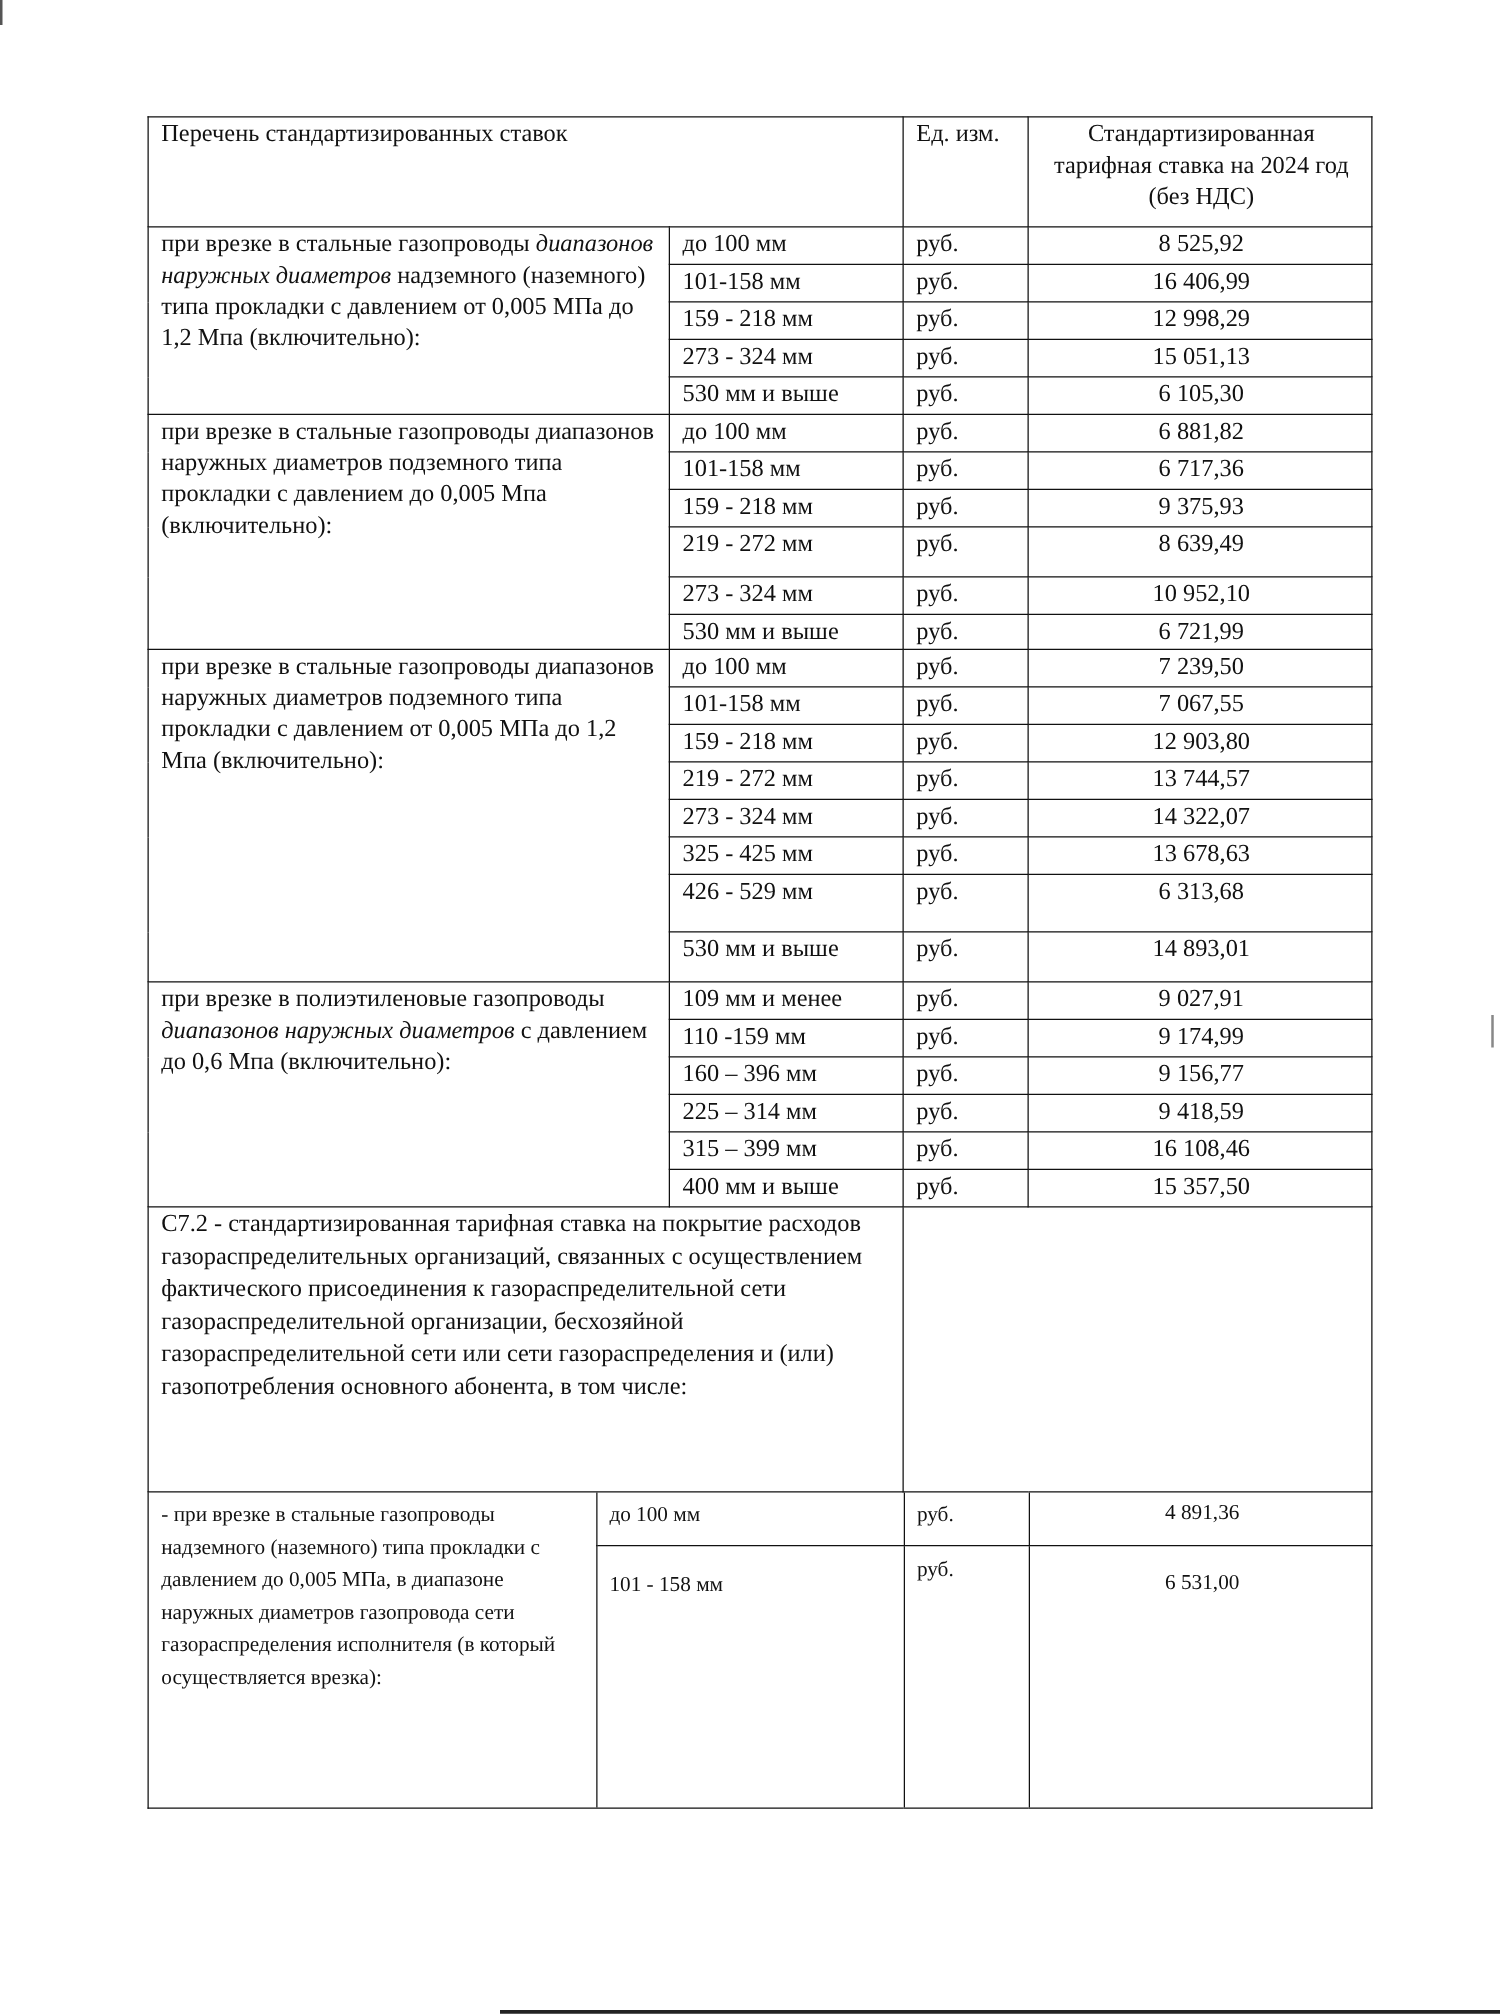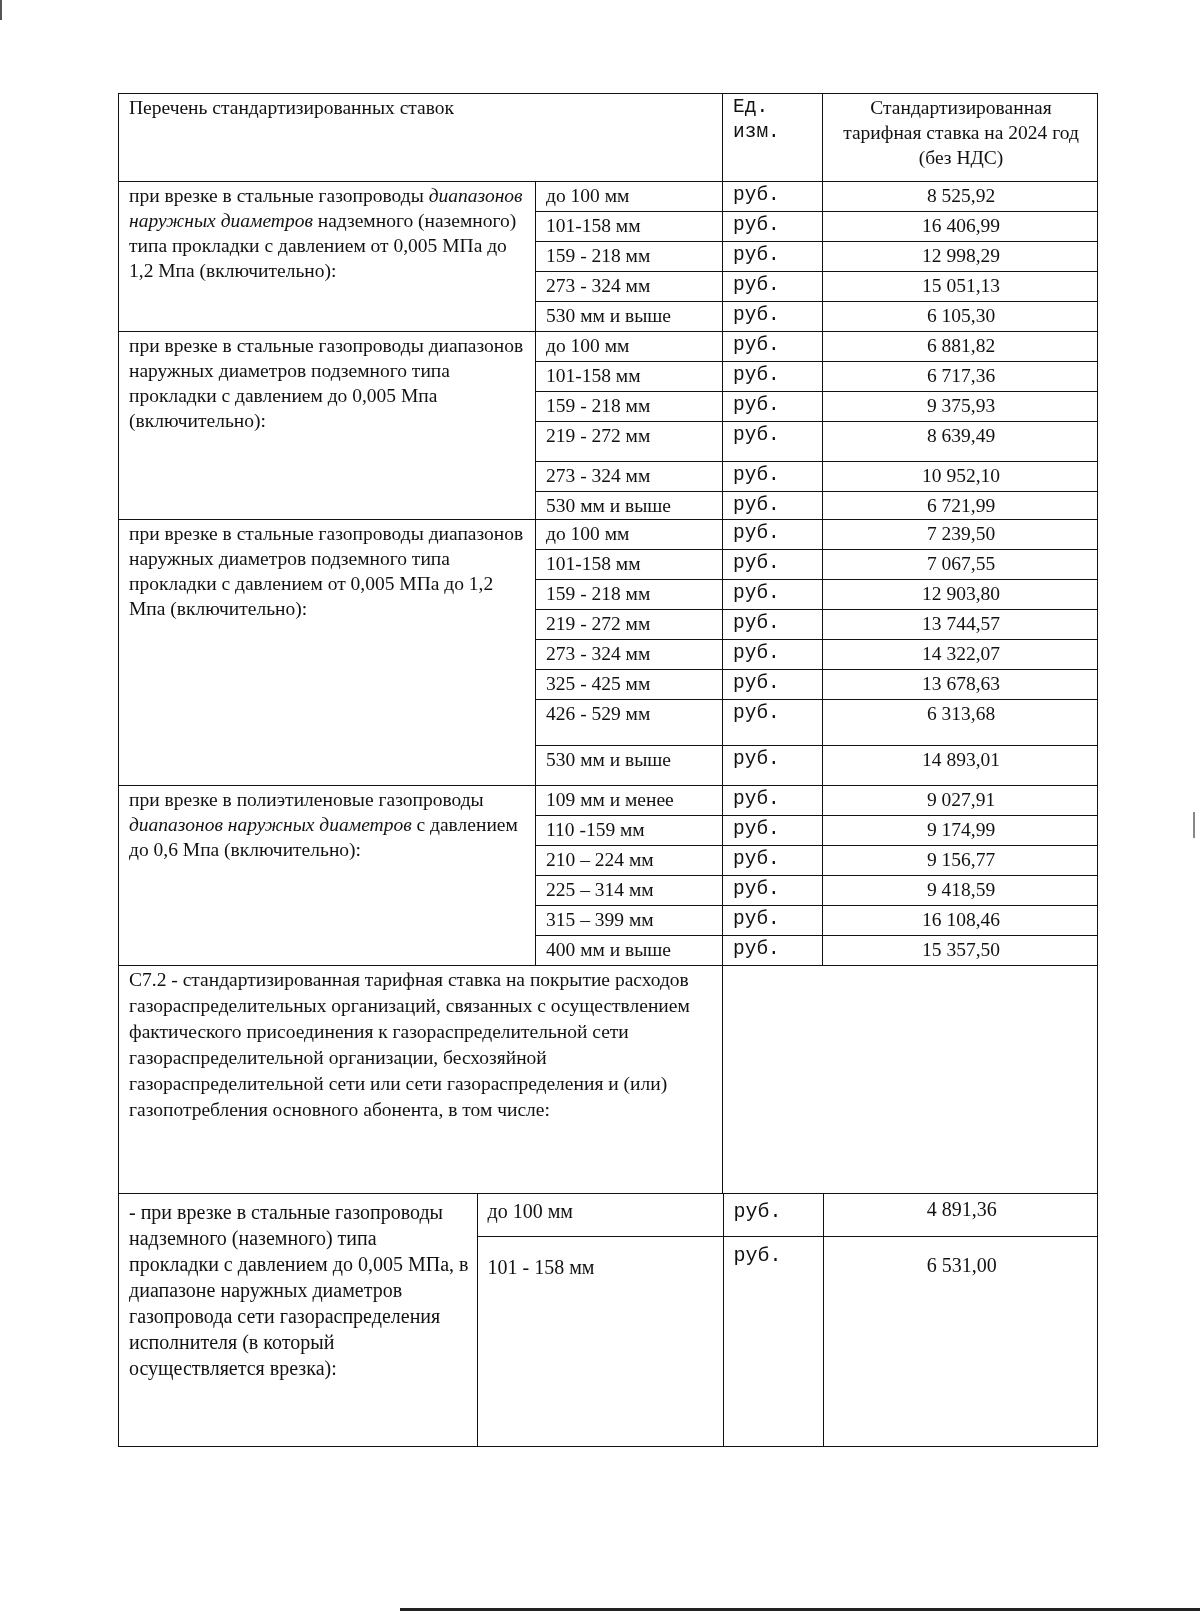--- a/index.html
+++ b/index.html
@@ -4,21 +4,21 @@
 <style>
   html, body { margin:0; padding:0; background:#ffffff; }
   body { width:1200px; height:1611px; position:relative; overflow:hidden;
          font-family:"Liberation Serif", "DejaVu Serif", serif; color:#111; }
   .scanmark { position:absolute; background:#555; }
   table.rates { position:absolute; left:118px; top:93px; width:979px;
                 border-collapse:collapse; table-layout:fixed; font-size:19.5px; line-height:25px; }
   table.rates td { border:1.6px solid #111; vertical-align:top; padding:1px 8px 1px 10px; }
   td.c-desc { }
   td.c-diam { padding-left:11px; white-space:nowrap; }
-  td.c-unit { padding-left:10px;font-family:Liberation Mono, monospace; }
+  td.c-unit { padding-left:10px; }
   td.c-val { text-align:center;margin-left:48px; }
   td.hdr-val { text-align:center; line-height:25px; padding-top:3px; padding-bottom:3px; }
   .it { font-style:italic; }
   tr.r { height:30px; }
   tr.tall { height:40px; }
   tr.tallb { height:46px; }
   td.c72 { line-height:26px; padding-top:2px; padding-bottom:12px; }
   tr.b1 { height:42px; }
   tr.b2 { height:210px; }
 </style>
@@ -150,21 +150,21 @@
     <td class="c-diam">109 мм и менее</td>
     <td class="c-unit">руб.</td>
     <td class="c-val">9 027,91</td>
   </tr>
   <tr class="r">
     <td class="c-diam">110 -159 мм</td>
     <td class="c-unit">руб.</td>
     <td class="c-val">9 174,99</td>
   </tr>
   <tr class="r">
-    <td class="c-diam">210 – 224 мм</td>
+    <td class="c-diam">160 – 396 мм</td>
     <td class="c-unit">руб.</td>
     <td class="c-val">9 156,77</td>
   </tr>
   <tr class="r">
     <td class="c-diam">225 – 314 мм</td>
     <td class="c-unit">руб.</td>
     <td class="c-val">9 418,59</td>
   </tr>
   <tr class="r">
     <td class="c-diam">315 – 399 мм</td>
@@ -177,21 +177,21 @@
     <td class="c-val">15 357,50</td>
   </tr>
 
   <tr style="height:228px;margin-left:48px;">
     <td colspan="2" class="c72">С7.2 - стандартизированная тарифная ставка на покрытие расходов газораспределительных организаций, связанных с осуществлением фактического присоединения к газораспределительной сети газораспределительной организации, бесхозяйной газораспределительной сети или сети газораспределения и (или) газопотребления основного абонента, в том числе:</td>
     <td colspan="2"></td>
   </tr>
 
   <tr>
     <td colspan="4" style="padding:0;border:1.6px solid #111;">
-      <table style="width:100%;border-collapse:collapse;table-layout:fixed;font-size:20px;line-height:25px;">
+      <table style="width:100%;border-collapse:collapse;table-layout:fixed;font-size:17px;line-height:25px;">
         <colgroup>
           <col style="width:358px">
           <col style="width:246px">
           <col style="width:100px">
           <col style="width:275px">
         </colgroup>
         <tbody>
               <tr class="b1">
           <td rowspan="2" class="c-desc" style="border:none;border-right:1.6px solid #111;padding:5px 8px 6px 10px;line-height:26px;">- при врезке в стальные газопроводы надземного (наземного) типа прокладки с давлением до 0,005 МПа, в диапазоне наружных диаметров газопровода сети газораспределения исполнителя (в который осуществляется врезка):</td>
           <td class="c-diam" style="border-top:none;border-left:none;padding-top:5px;">до 100 мм</td>

